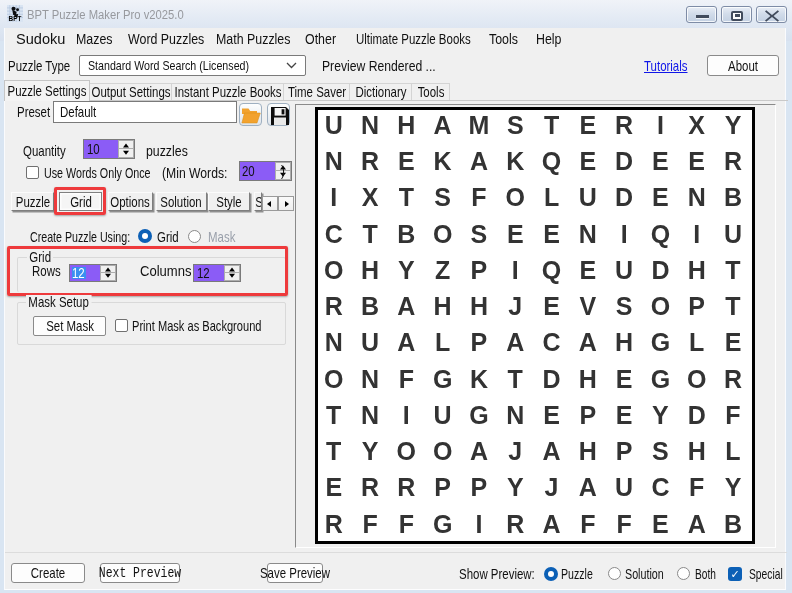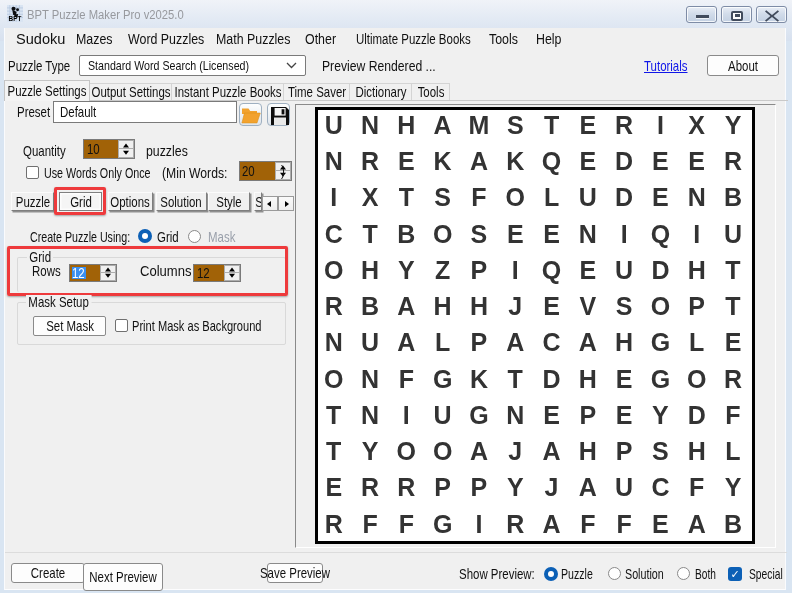--- a/index.html
+++ b/index.html
@@ -10,21 +10,21 @@
 #titlebar { position:absolute; left:0; top:0; width:792px; height:41px;
   background:linear-gradient(#f0f3f8, #e3eaf4 45%, #d7e1ef); }
 #titletxt { position:absolute; left:26.6px; top:0; height:30px; line-height:30px; font-size:12.5px; color:#97999e; transform:scaleX(.9); transform-origin:0 50%; white-space:nowrap; }
 .winbtn { position:absolute; top:6px; width:31px; height:17px; border:1px solid #7e8ca6; border-radius:3px;
   background:linear-gradient(#e9eef6, #d2dcea 45%, #c3d0e2); box-shadow:inset 0 0 0 1px rgba(255,255,255,.8); }
 #client { position:absolute; left:4px; top:28px; width:782px; height:561.5px; background:#f0f0f0; border:1px solid #fafbfd; border-top:none; border-bottom:1.5px solid #fdfdfe; }
 .menu { position:absolute; font-size:15.5px; line-height:14px; color:#111; white-space:nowrap; top:31.5px; transform:scaleX(.80); transform-origin:0 50%; }
 .btn { position:absolute; background:#fdfdfd; border:1px solid #8a8a8a; border-radius:3px;
   font-size:11.5px; color:#111; text-align:center; white-space:nowrap; }
 .txt { position:absolute; background:#fff; border:1px solid #7a7a7a; font-size:11.5px; color:#111; white-space:nowrap; }
-.spin { position:absolute; background:#a16207; border:1px solid #7a7a7a; height:20px; }
+.spin { position:absolute; background:#8b5cf6; border:1px solid #7a7a7a; height:20px; }
 .spinbtns { position:absolute; right:0; top:0; bottom:0; width:16px; }
 .sbtn { position:absolute; left:0; width:16px; height:50%; background:#f0f0f0; border:1px solid #adadad; }
 .sbtn.up { top:0; }
 .sbtn.dn { bottom:0; border-top:none; }
 .tri-up { position:absolute; left:50%; top:50%; transform:translate(-50%,-40%);
   width:0; height:0; border-left:3.5px solid transparent; border-right:3.5px solid transparent; border-bottom:4px solid #000; }
 .tri-dn { position:absolute; left:50%; top:50%; transform:translate(-50%,-55%);
   width:0; height:0; border-left:3.5px solid transparent; border-right:3.5px solid transparent; border-top:4px solid #000; }
 .spinval { position:absolute; left:2.5px; top:0; bottom:0; font-size:11.5px; color:#111; display:flex; align-items:center; }
 .radio-on { position:absolute; width:14px; height:14px; border-radius:50%; background:#0c60b6; }
@@ -413,21 +413,21 @@
     <span>E</span>
     <span>A</span>
     <span>B</span>
   </div>
 
 <div class="abs" style="left:5px; top:552px; width:782px; height:1px; background:#dcdcdc;"></div>
 
 <div class="btn" style="left:11px; top:563px; width:74px; height:20px; line-height:18px;">
     <span class="sc">Create</span>
   </div>
-<div class="btn" style="left:83px; top:563px; width:80px; height:28px; line-height:18px;">
+<div class="btn" style="left:100px; top:563px; width:80px; height:20px; line-height:18px;font-family:Liberation Mono, monospace;">
     <span class="sc">Next Preview</span>
   </div>
 <div class="btn" style="left:267px; top:563px; width:56px; height:20px; line-height:18px;">
     <span class="sc">Save Preview</span>
   </div>
 <div class="lbl" style="left:459px; top:567px;">Show Preview:</div>
 <div class="radio-on" style="left:543.5px; top:566.5px;"></div>
 <div class="lbl" style="left:561px; top:567px; transform:scaleX(.73);">Puzzle</div>
 <div class="radio-off" style="left:607.5px; top:567px;"></div>
 <div class="lbl" style="left:625px; top:567px; transform:scaleX(.74);">Solution</div>

